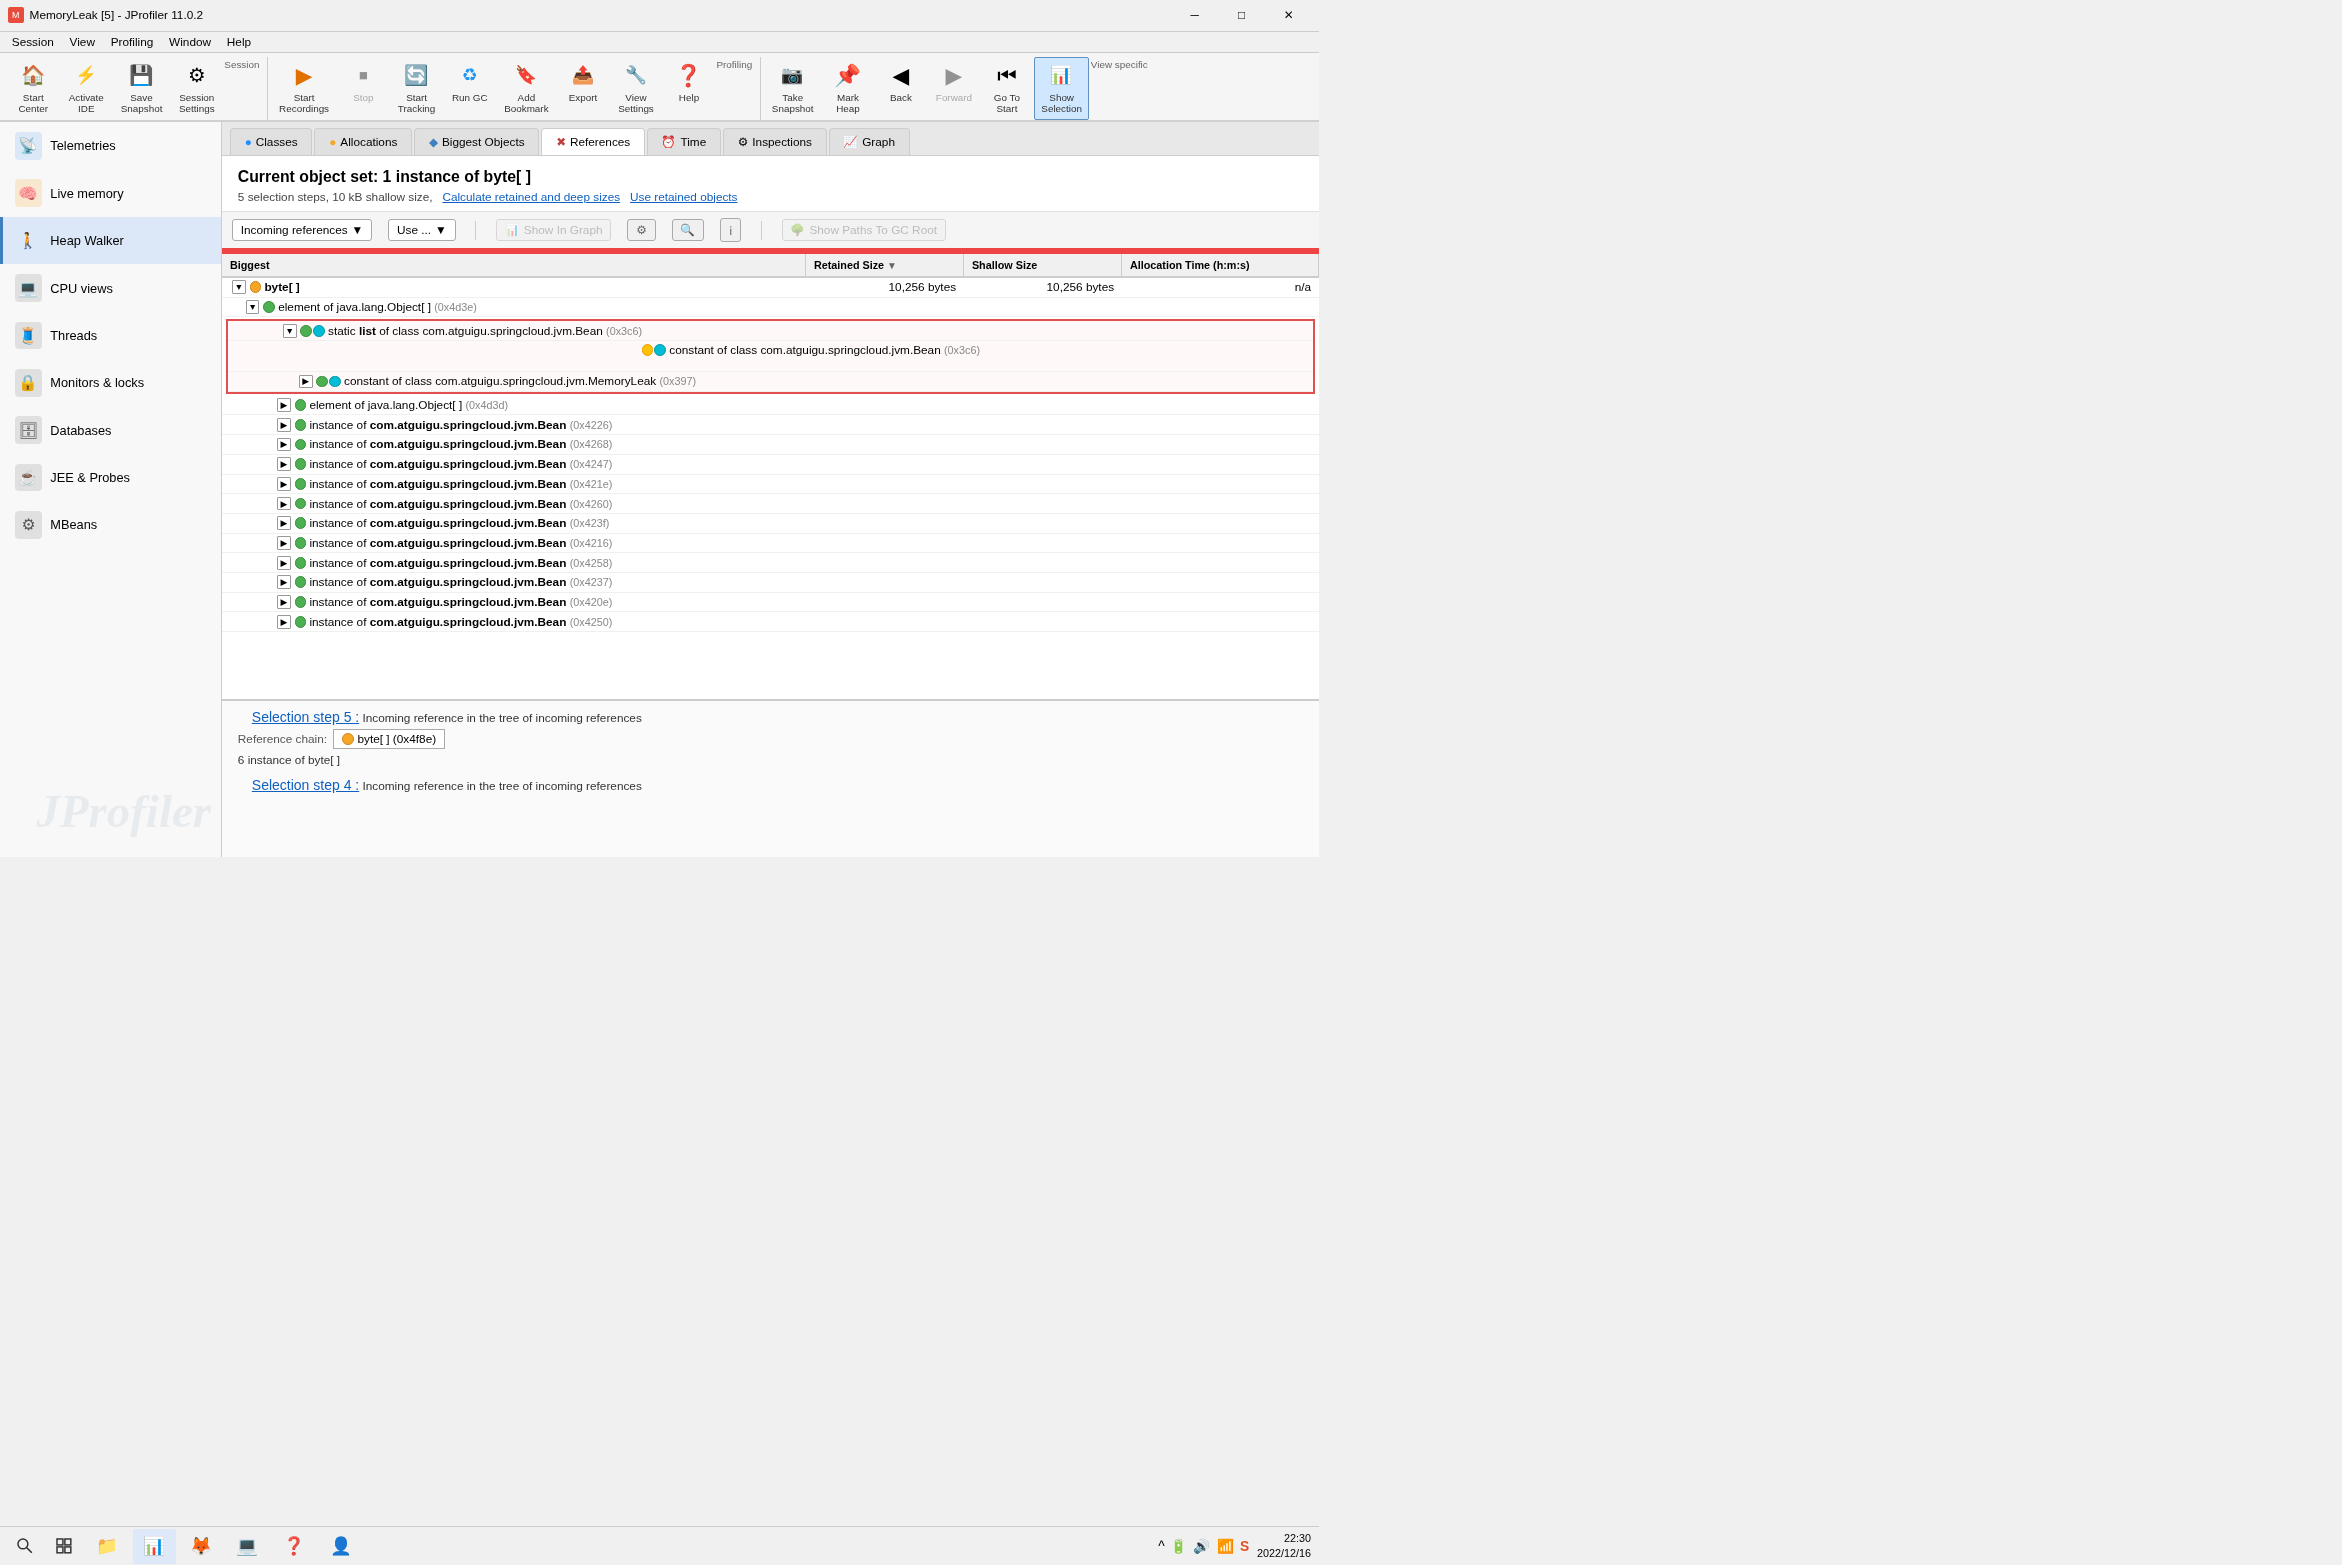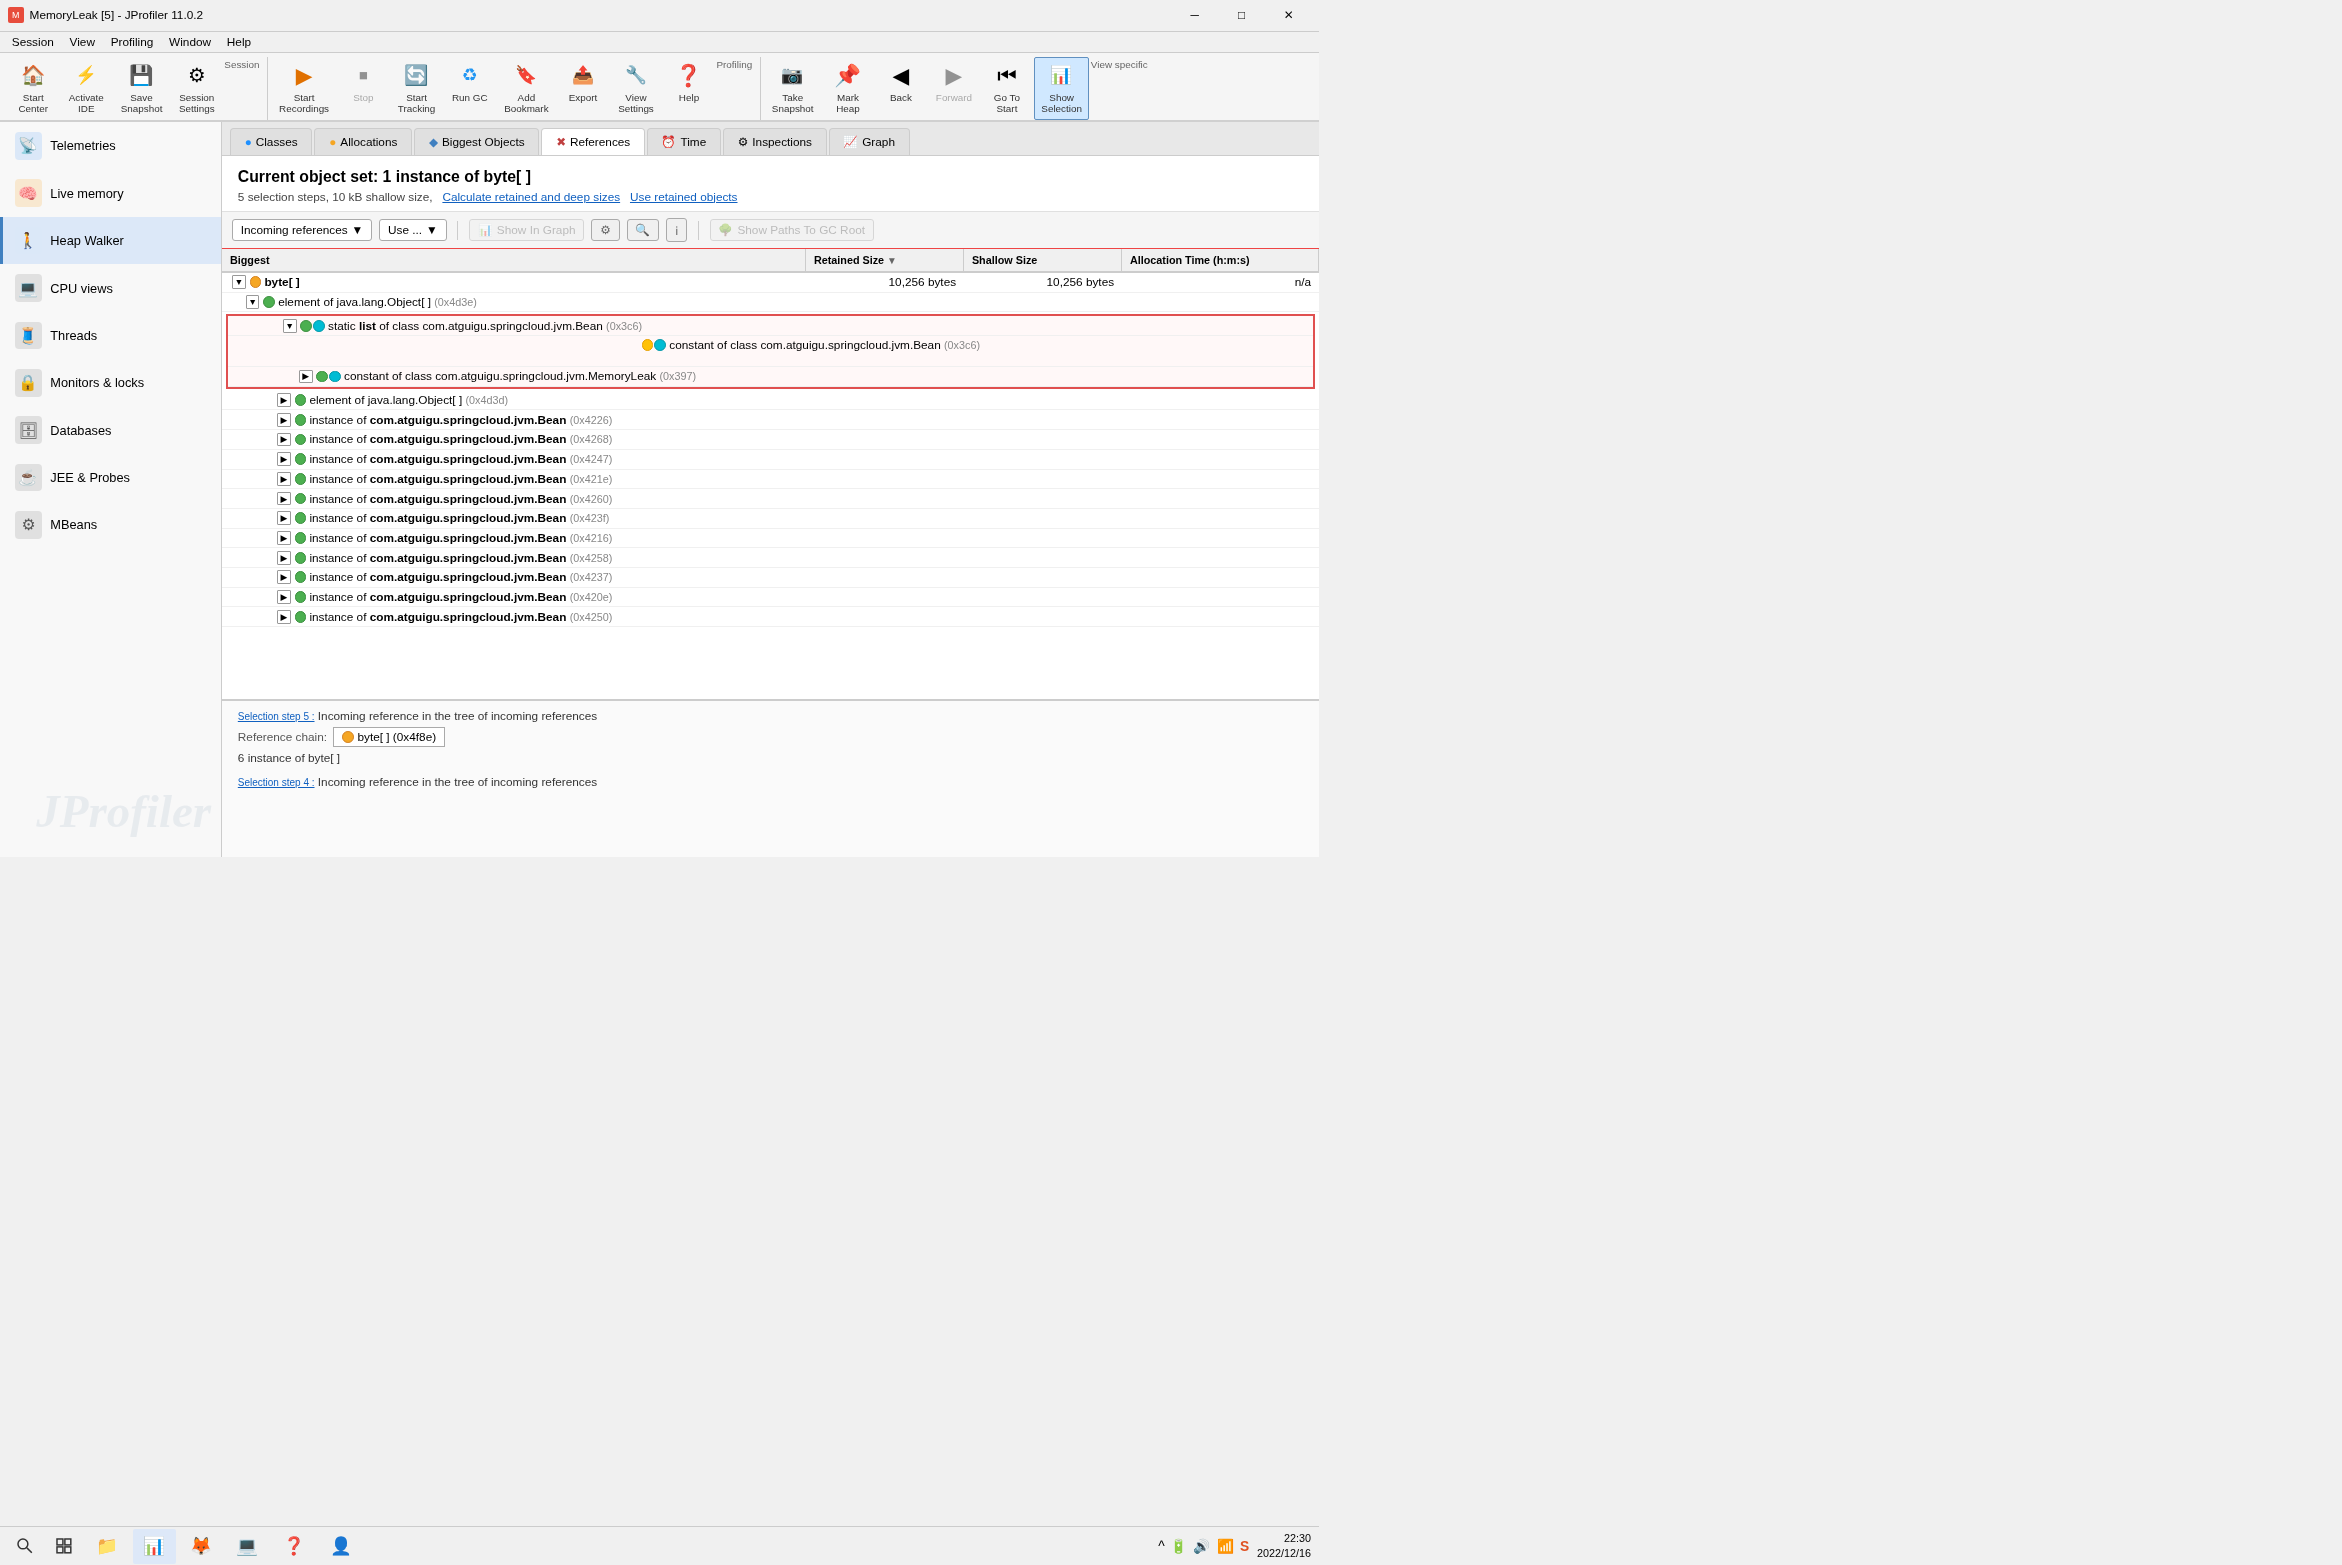--- a/index.html
+++ b/index.html
@@ -48,21 +48,21 @@
     .tab.active { background: white; border-color: #ccc; font-weight: 500; }
     .tab-icon { font-size: 11.8px; }
 
     
     .content-header { padding: 11.8px 15.8px 7.9px 15.8px; background: white; border-bottom: 1px solid #e0e0e0; }
     .content-title { font-size: 15.8px; font-weight: bold; margin-bottom: 3.9px; }
     .content-subtitle { font-size: 11.8px; color: #444; }
     .content-subtitle a { color: #1060c0; text-decoration: underline; cursor: pointer; }
 
     
-    .content-toolbar { display: flex; align-items: center; gap: 7px; padding: 5.9px 9.9px; background: #f5f5f5; border-bottom: 1px solid #ef4444; }
+    .content-toolbar { display: flex; align-items: center; gap: 16px; padding: 5.9px 9.9px; background: #f5f5f5; border-bottom: 6px solid #ef4444; }
     .dropdown-btn { display: flex; align-items: center; gap: 3.9px; padding: 3px 7.9px; border: 1px solid #aaa; border-radius: 3px; background: white; cursor: pointer; font-size: 11.8px; }
     .icon-btn { display: flex; align-items: center; justify-content: center; padding: 3px 7.9px; border: 1px solid #aaa; border-radius: 3px; background: #f0f0f0; cursor: pointer; font-size: 11.8px; gap: 3.9px; color: #666; }
     .icon-btn.disabled { opacity: 0.4; cursor: default; }
     .separator-v { width: 1px; height: 19.7px; background: #ccc; margin: 0 3.9px; }
 
     
     .tree-table { flex: 1; overflow: auto; background: white; }
     .tree-header { display: flex; background: #f0f0f0; border-bottom: 2px solid #ccc; position: sticky; top: 0; z-index: 10; }
     .tree-col { padding: 4.9px 7.9px; font-size: 10.8px; font-weight: 600; border-right: 1px solid #ccc; cursor: pointer; display: flex; align-items: center; gap: 3px; }
     .col-object { flex: 1; min-width: 394px; }
@@ -82,21 +82,21 @@
     .dot-cyan { width: 11.8px; height: 11.8px; border-radius: 50%; background: #00bcd4; flex-shrink: 0; border: 1px solid #0097a7; }
     .indent { display: inline-block; flex-shrink: 0; }
     .node-text { margin-left: 3px; white-space: nowrap; }
     .node-bold { font-weight: bold; }
     .node-addr { color: #888; font-size: 10.8px; }
     .sort-arrow { color: #666; font-size: 9.9px; }
 
     
     .bottom-panel { height: 158px; background: #fafafa; border-top: 2px solid #ccc; overflow-y: auto; padding: 7.9px 15.8px; }
     .selection-step { margin-bottom: 9.9px; }
-    .step-link { color: #1060c0; text-decoration: underline; cursor: pointer; font-size: 10px; }
+    .step-link { color: #1060c0; text-decoration: underline; cursor: pointer; font-size: 14px; margin-left: 14px; }
     .step-desc { font-size: 11.8px; color: #333; display: inline; }
     .ref-chain { display: flex; align-items: center; gap: 5.9px; margin-top: 3.9px; }
     .ref-chain-label { font-size: 11.8px; color: #555; }
     .ref-chain-box { border: 1px solid #aaa; padding: 2px 7.9px; background: white; font-size: 11.8px; display: flex; align-items: center; gap: 3.9px; }
     .instance-count { font-size: 11.8px; color: #333; margin-top: 3.9px; }
 
     
     .taskbar { height: 39px; background: #f0f0f0; border-top: 1px solid #ccc; display: flex; align-items: center; justify-content: space-between; padding: 0 7.9px; position: fixed; bottom: 0; width: 1319px; }
     .taskbar-left { display: flex; align-items: center; gap: 3.9px; }
     .taskbar-right { display: flex; align-items: center; gap: 7.9px; font-size: 11.8px; }

